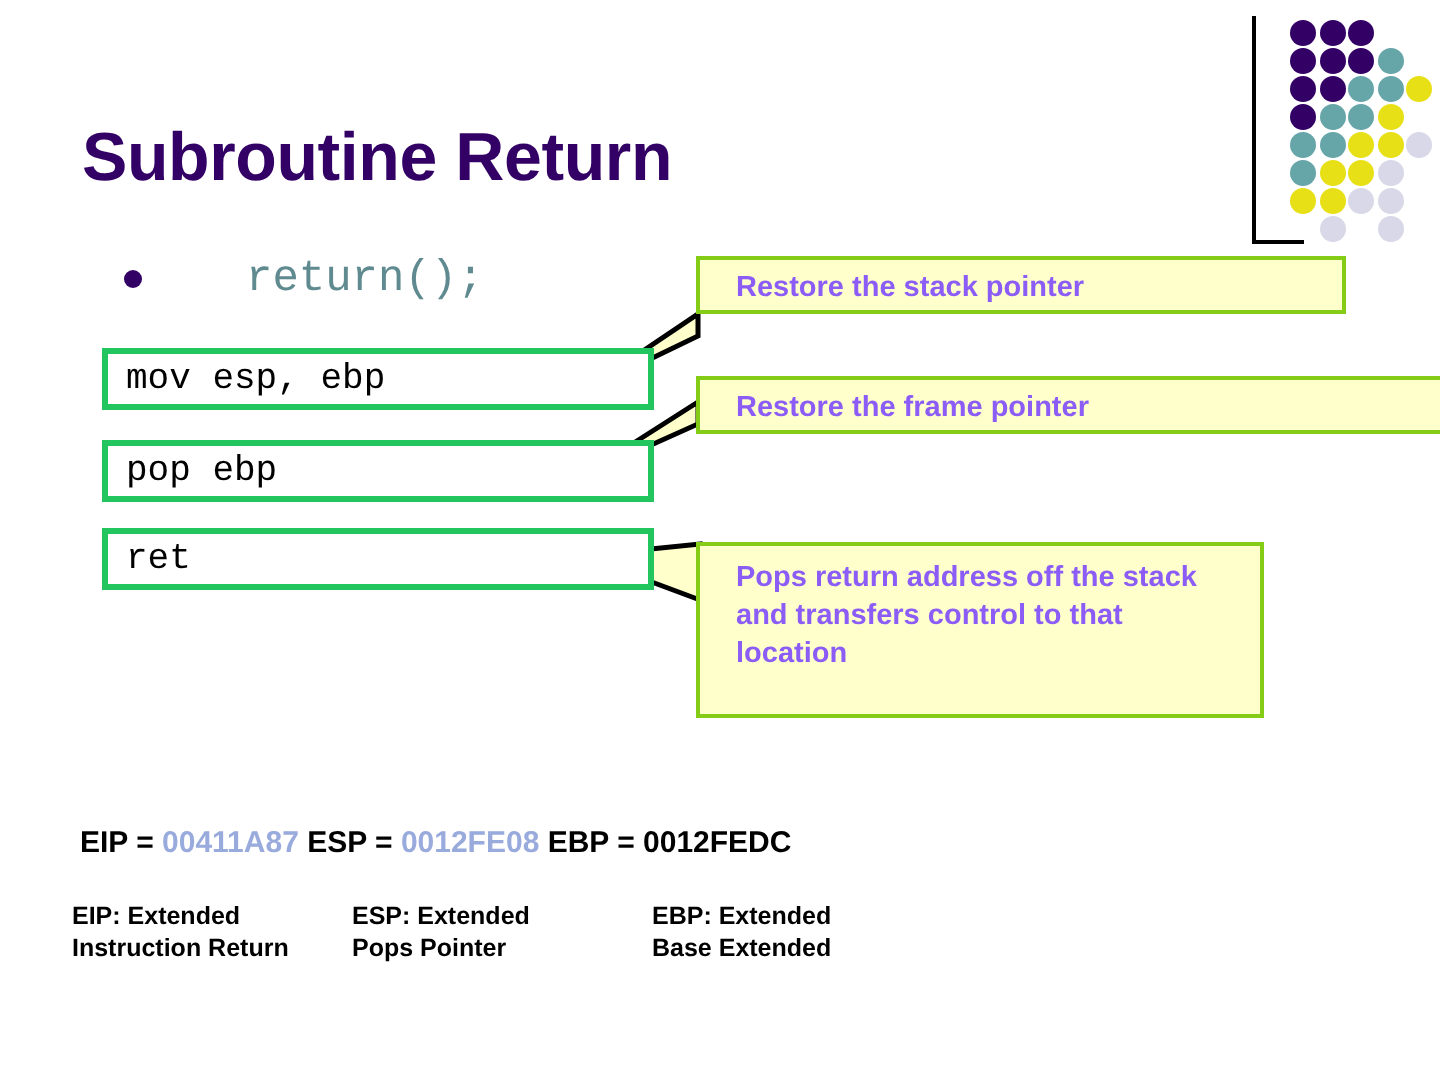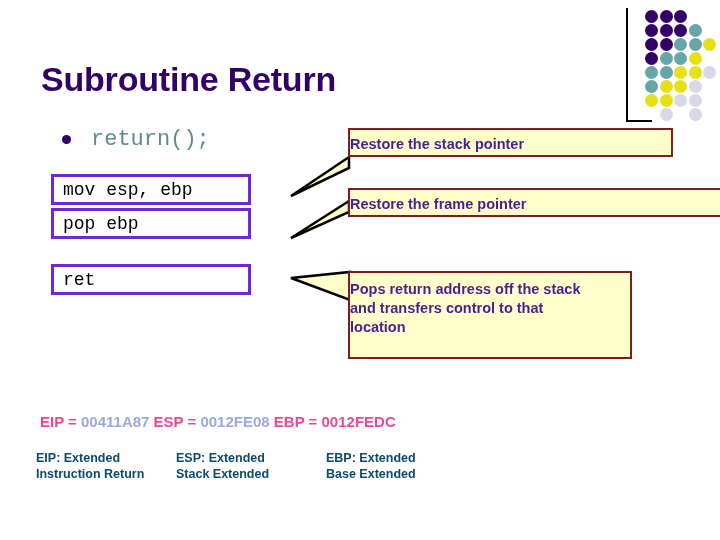--- a/index.html
+++ b/index.html
@@ -75,95 +75,96 @@
     border-radius: 50%;
     background: #330066;
     margin-right: 20px;
     flex: 0 0 auto;
   }
   .bullet-text {
     font-family: "Liberation Mono", monospace;
     font-size: 22px;
     color: #5f8a8f;
     white-space: nowrap;
+    margin-left: 32px;
   }
 
   
   .code-box {
     position: absolute;
     left: 51px;
-    width: 200px;
+    width: 276px;
     height: 31px;
     box-sizing: border-box;
-    border: 3px solid #6d28d9;
+    border: 3px solid #22c55e;
     background: #ffffff;
     display: flex;
     align-items: center;
     padding-left: 9px;
   }
   .code-box span {
     font-family: "Liberation Mono", monospace;
     font-size: 18px;
     color: #000000;
     white-space: pre;
   }
   #code-0 { top: 174px; }
-  #code-1 { top: 208px; }
+  #code-1 { top: 220px; }
   #code-2 { top: 264px; }
 
   
   .tails {
     position: absolute;
     left: 0; top: 0;
     width: 720px; height: 540px;
     pointer-events: none;
   }
 
   
   .callout {
     position: absolute;
     box-sizing: border-box;
-    border: 2px solid #7f1d1d;
+    border: 2px solid #84cc16;
     background: #ffffcc;
     font-size: 14.5px;
     font-weight: bold;
-    color: #4c1d95;
+    color: #8b5cf6;
     line-height: 1.32;
-    padding: 5px 8px 5px 0;
+    padding: 5px 8px 5px 18px;
   }
   #callout-0 { left: 348px; top: 128px; width: 325px; height: 29px; }
   #callout-1 { left: 348px; top: 188px; width: 383px; height: 29px; }
   #callout-2 { left: 348px; top: 271px; width: 284px; height: 88px; padding-top: 7px; }
   .callout-line { display: block; white-space: nowrap; }
 
   
   .registers {
     position: absolute;
     left: 40px;
     top: 413px;
     font-size: 15px;
     font-weight: bold;
     color: #000000;
     white-space: nowrap;
   }
   .reg-val-hl { color: #99aadd; }
-  .reg-val-plain { color: #ec4899; margin-top: 20px; }
+  .reg-val-plain { color: #000000; margin-top: 20px; }
 
   
   .legend {
     position: absolute;
     left: 36px;
     top: 450px;
     width: 560px;
     display: flex;
   }
   .legend-col {
     font-size: 12.5px;
     font-weight: bold;
-    color: #0c4a6e;
+    color: #000000;
     line-height: 1.28;
   }
   #legend-col-0 { width: 140px; }
   #legend-col-1 { width: 150px; }
   #legend-col-2 { width: 160px; }
   .legend-line { display: block; white-space: nowrap; }
 </style>
 </head>
 <body>
 
@@ -248,21 +249,21 @@
     <span class="reg-val-plain">EIP = </span><span class="reg-val-hl">00411A87</span><span class="reg-val-plain"> ESP = </span><span class="reg-val-hl">0012FE08</span><span class="reg-val-plain"> EBP = </span><span class="reg-val-plain">0012FEDC</span>
   </div>
 
   <div class="legend">
     <div class="legend-col" id="legend-col-0">
       <span class="legend-line">EIP: Extended</span>
       <span class="legend-line">Instruction Return</span>
     </div>
     <div class="legend-col" id="legend-col-1">
       <span class="legend-line">ESP: Extended</span>
-      <span class="legend-line">Stack Extended</span>
+      <span class="legend-line">Pops Pointer</span>
     </div>
     <div class="legend-col" id="legend-col-2">
       <span class="legend-line">EBP: Extended</span>
       <span class="legend-line">Base Extended</span>
     </div>
   </div>
 
 </div>
 
 </body></html>

